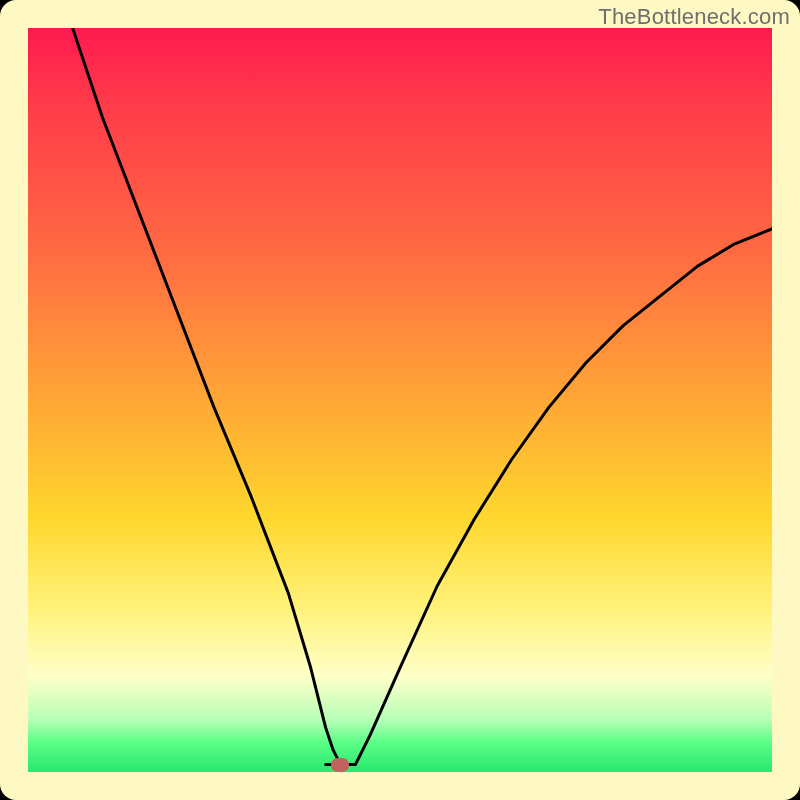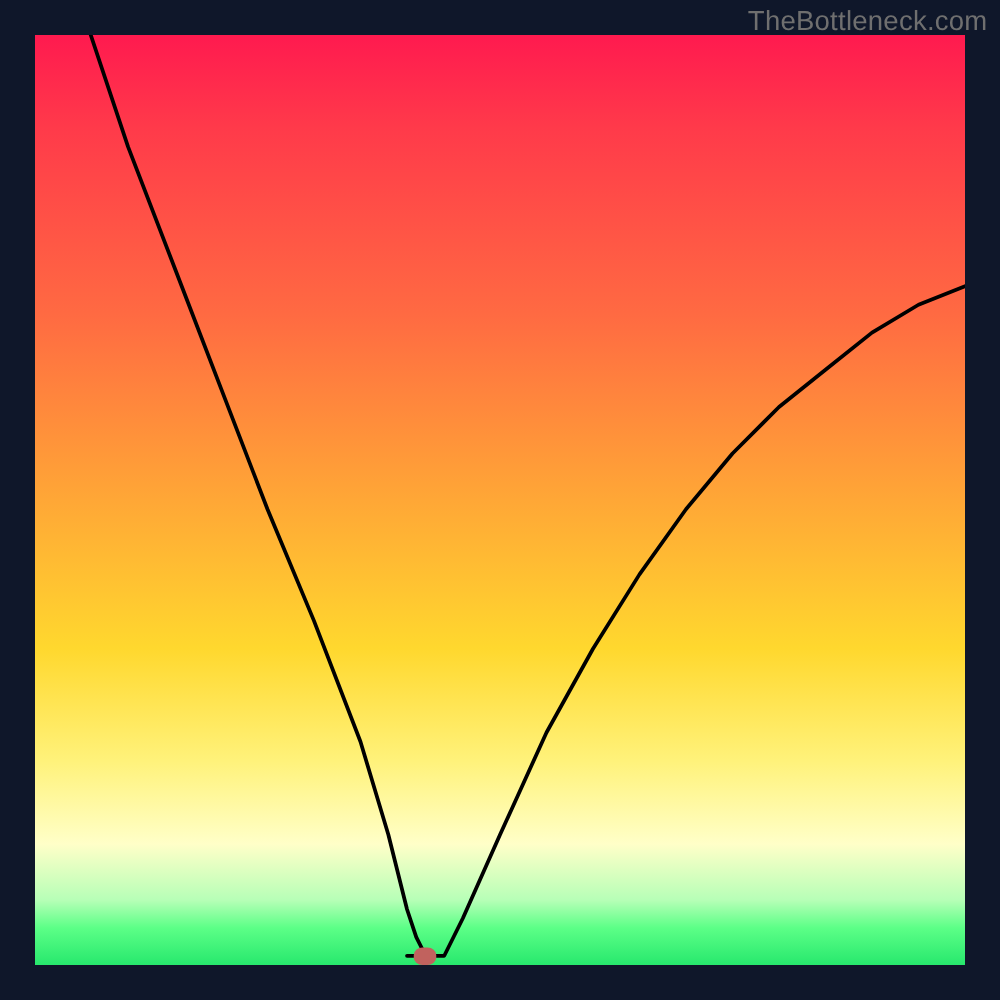--- a/index.html
+++ b/index.html
@@ -10,21 +10,22 @@
     background: #000;
     overflow: hidden;
     font-family: Arial, Helvetica, sans-serif;
   }
   .frame {
     position: absolute;
     left: 0;
     top: 0;
     width: 800px;
     height: 800px;
-    background: #0f172a;
+    background: #fef9c3;
+    border-radius: 16px;
   }
   .plot {
     position: absolute;
     left: 28px;
     top: 28px;
     width: 744px;
     height: 744px;
     
     background: linear-gradient(
       to bottom,

